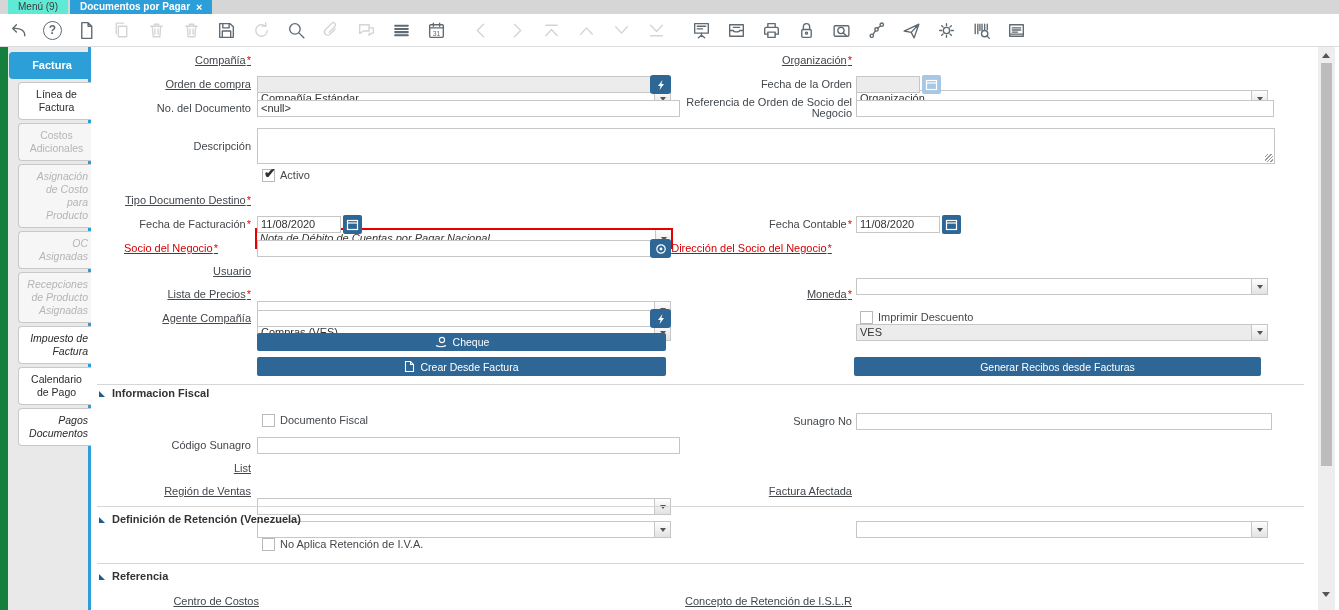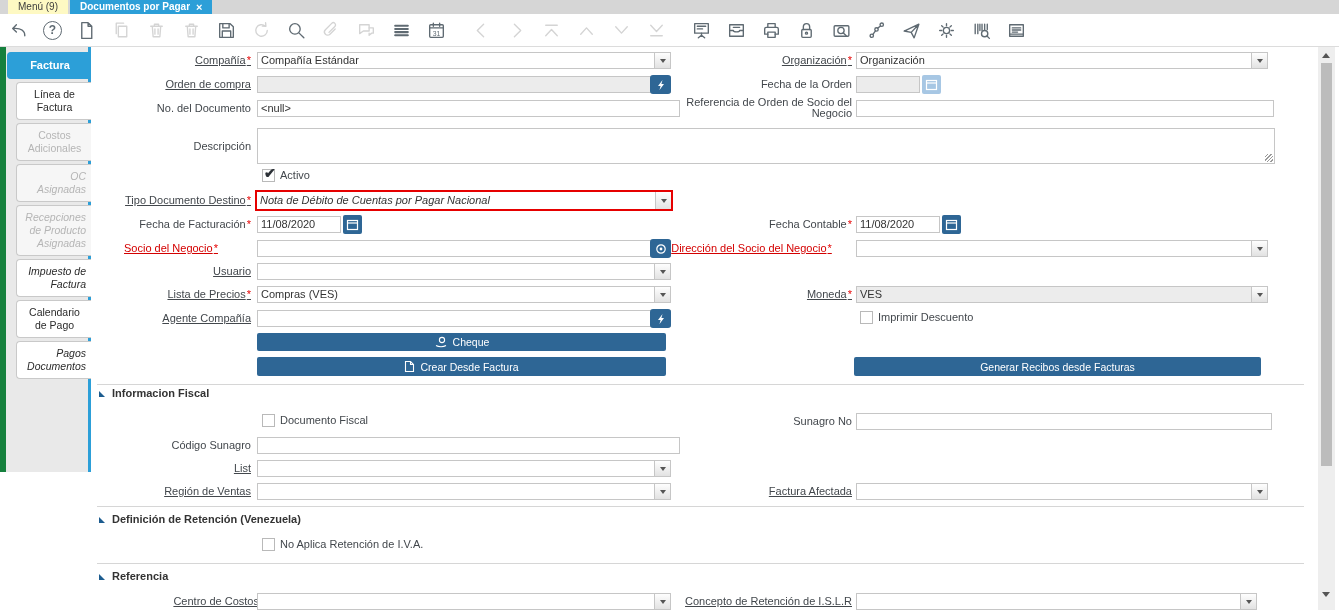--- a/index.html
+++ b/index.html
@@ -1,53 +1,53 @@
 <!DOCTYPE html>
 <html><head>
 <meta charset="utf-8">
 <style>
   * {margin:0;padding:0;box-sizing:border-box;font-family:"Liberation Sans",sans-serif;}
   html,body {width:1339px;height:610px;overflow:hidden;background:#fff;}
   body {position:relative;}
 
   
   .tabbar {position:absolute;left:0;top:0;width:1339px;height:14px;background:#d6d6d6;display:flex;align-items:stretch;}
-  .wtab {height:14px;font-size:10px;line-height:14px;padding:0 10px;color:#3c3c3c;background:#fef9c3;white-space:nowrap;}
+  .wtab {height:14px;font-size:10px;line-height:14px;padding:0 10px;color:#3c3c3c;background:#5eead4;white-space:nowrap;}
   .wtab.menu {margin-left:8px;}
   .wtab.active {margin-left:2px;background:#2c9fd8;color:#fff;font-weight:bold;display:flex;align-items:center;gap:6px;}
   .wtab .x {font-weight:bold;font-size:11px;line-height:10px;}
   .wtab .x::after{content:"×";}
 
   
   .toolbar {position:absolute;left:0;top:14px;width:1339px;height:33px;background:#fff;border-bottom:1px solid #dcdcdc;display:flex;align-items:center;padding-left:8px;gap:14px;}
   .tbi {width:21px;height:21px;color:#5f6a72;flex:none;position:relative;}
   .tbi svg {width:21px;height:21px;display:block;stroke:currentColor;fill:none;stroke-width:1.3;stroke-linecap:round;stroke-linejoin:round;}
   .tbi.dis {color:#d4d4d4;}
   .tbi.help {width:19px;height:19px;border:1.5px solid currentColor;border-radius:50%;font-size:12px;font-weight:bold;display:flex;align-items:center;justify-content:center;}
   .tbi.help::after {content:"?";}
   .tbi.navgap {margin-left:10px;}
 
   
-  .sidebar {position:absolute;left:0;top:47px;width:91px;height:425px;background:#e9e9e9;border-left:6px solid #15803d;border-right:3px solid #2c9fd8;padding-top:5px;}
+  .sidebar {position:absolute;left:0;top:47px;width:91px;height:563px;background:#e9e9e9;border-left:8px solid #15803d;border-right:3px solid #2c9fd8;padding-top:5px;}
   .stab {margin:0 0 3px 10px;width:76px;background:#fff;border:1px solid #c9c9c9;border-right:none;border-radius:4px 0 0 4px;font-size:10.5px;line-height:13px;padding:5px 6px;color:#2b2b2b;text-align:center;}
   .stab.active {margin-left:1px;width:85px;background:#2c9fd8;color:#fff;border-color:#2c9fd8;font-size:11px;font-weight:bold;padding:6px 4px;}
   .stab.dis {color:#b5b5b5;background:#f6f6f6;}
   .stab.it {font-style:italic;text-align:right;}
 
   
   .main {position:absolute;left:91px;top:47px;width:1227px;height:563px;background:#fff;font-size:11px;overflow:hidden;}
   .lbl {position:absolute;font-size:11px;color:#42474c;text-align:right;line-height:17px;white-space:nowrap;}
   .lbl.wrap {white-space:normal;line-height:11px;}
   .lbl.u {text-decoration:underline;}
   .lbl.red {color:#d40000;text-align:center;}
   .req {color:#e60000;margin-left:1px;}
   .fld {position:absolute;height:17px;border:1px solid #c6c6c6;background:#fff;line-height:15px;padding:0 3px;color:#333;}
   .fld.dis {background:#ececec;}
   .fld .val {display:block;overflow:hidden;white-space:nowrap;}
-  .dd {padding-right:2px;}
+  .dd {padding-right:2px;margin-top:38px;}
   .ddbtn {position:absolute;right:0;top:0;bottom:0;width:16px;background:linear-gradient(#fefefe,#e2e2e2);border-left:1px solid #c6c6c6;display:flex;align-items:center;justify-content:center;}
   .caret {width:0;height:0;border-left:3.5px solid transparent;border-right:3.5px solid transparent;border-top:4.5px solid #555;}
   .redbox {border:2px solid #e60000;height:21px;line-height:17px;font-style:italic;}
   .fbtn {position:absolute;right:-1px;top:-2px;width:21px;height:19px;background:#2e6695;border-radius:3px;display:flex;align-items:center;justify-content:center;}
   .calbtn {position:absolute;width:19px;height:19px;background:#2e6695;border-radius:2px;display:flex;align-items:center;justify-content:center;}
   .calbtn.dis {background:#a7c7e4;}
   .cb {position:absolute;width:13px;height:13px;background:#fff;border:1px solid #b9b9b9;}
   .cb.on::after {content:"✔";position:absolute;left:1px;top:-5px;font-size:14px;font-weight:bold;color:#2c3137;}
   .cblbl {position:absolute;font-size:11px;color:#42474c;line-height:15px;white-space:nowrap;}
   .bigbtn {position:absolute;background:#2e6695;border-radius:2px;color:#fff;font-size:10.5px;display:flex;align-items:center;justify-content:center;gap:5px;}
@@ -234,20 +234,21 @@
         <rect x="3.5" y="4.5" width="13" height="11"></rect>
         <path d="M6 7.5h8 M6 9.5h8 M6 11.5h5 M3.5 13.5h13"></path>
       </svg>
     </span>
 </div>
 
 <div class="sidebar">
   <div class="stab active">Factura</div>
   <div class="stab">Línea de Factura</div>
   <div class="stab dis">Costos Adicionales</div>
+  <div class="stab dis it">Asignación de Costo para Producto</div>
   <div class="stab dis it">OC Asignadas</div>
   <div class="stab dis it">Recepciones de Producto Asignadas</div>
   <div class="stab it">Impuesto de Factura</div>
   <div class="stab">Calendario de Pago</div>
   <div class="stab it">Pagos Documentos</div>
 </div>
 
 <div class="main">
 
   <div class="lbl u" style="left:0;top:5px;width:160px"><span>Compañía</span><span class="req">*</span></div>

